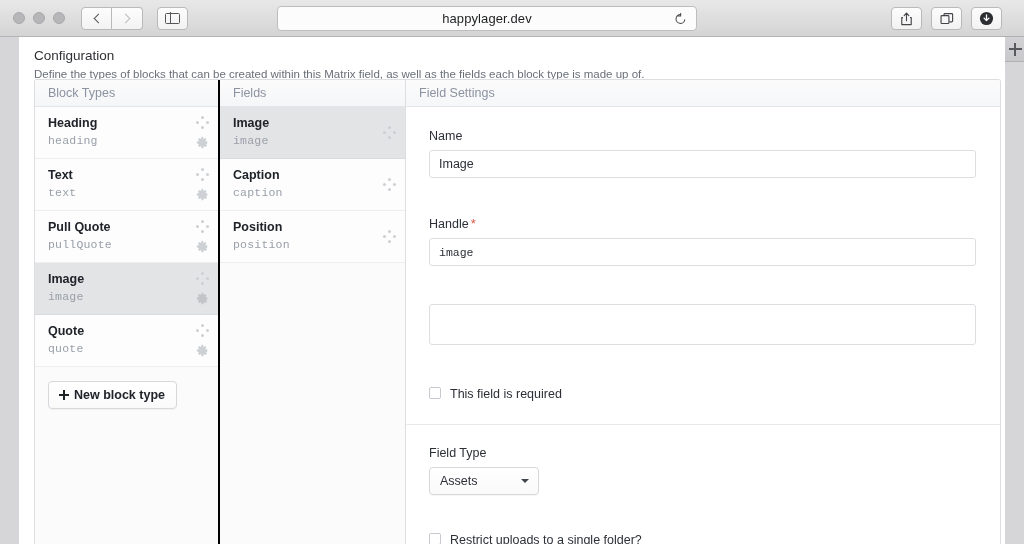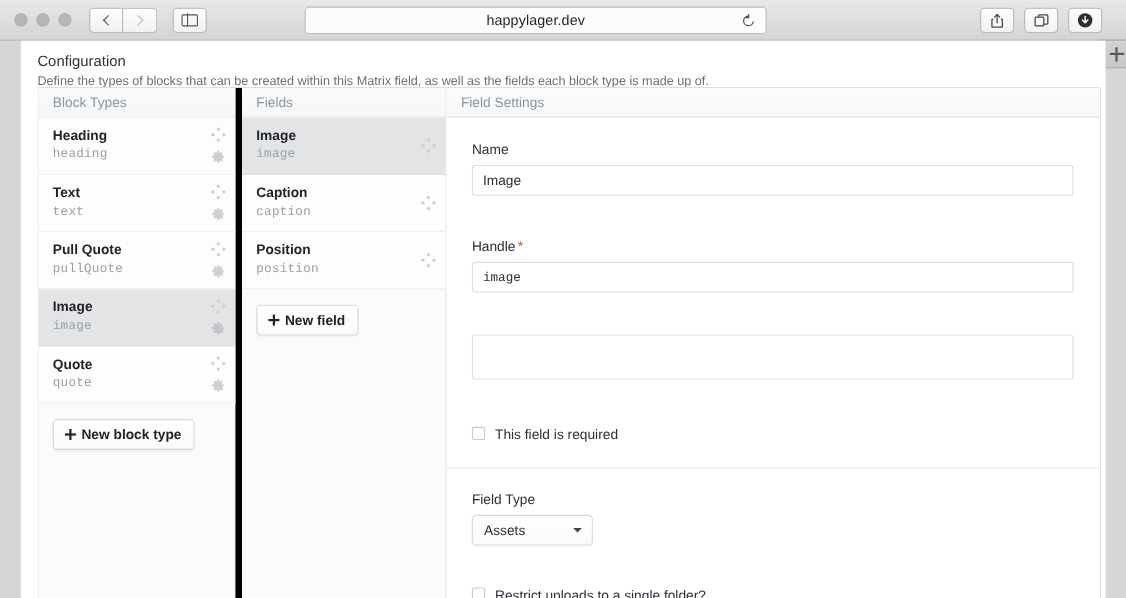--- a/index.html
+++ b/index.html
@@ -93,21 +93,21 @@
   
   .matrix {
     position: absolute; left: 15px; top: 42px; right: 4px; bottom: -1px;
     border: 1px solid #dcdee1; border-bottom: none;
     border-radius: 3px 3px 0 0;
     background: #fdfdfd;
     display: flex;
     overflow: hidden;
   }
   .col { position: relative; }
-  .col-blocktypes { width: 185px; border-right: 6px solid #000000; background:#fbfbfc; }
+  .col-blocktypes { width: 185px; border-right: 2px solid #000000; background:#fbfbfc; }
   .col-fields     { width: 186px; border-right: 1px solid #dcdee1; background:#fbfbfc; }
   .col-settings   { flex: 1; background: #fff; }
 
   .colhead {
     height: 27px; display: flex; align-items: center;
     padding-left: 13px;
     font-size: 12.5px; color: #8b93a1;
     background: linear-gradient(to bottom,#fbfbfc,#f5f6f7);
     border-bottom: 1px solid #e3e5e8;
   }
@@ -396,24 +396,20 @@
               <span class="dots">
                   <i></i>
                   <i></i>
                   <i></i>
                   <i></i>
                 </span>
             </div>
           </div>
 
         </div>
-        <div class="newbtn">
-          <span class="btnplus"></span>
-          <span>New field</span>
-        </div>
       </div>
 
       <div class="col col-settings">
         <div class="colhead">Field Settings</div>
 
         <div class="settings-body">
 
           <div class="fld">
             <span class="lbl">Name</span>
             <input class="txt" type="text" value="Image" style="">

